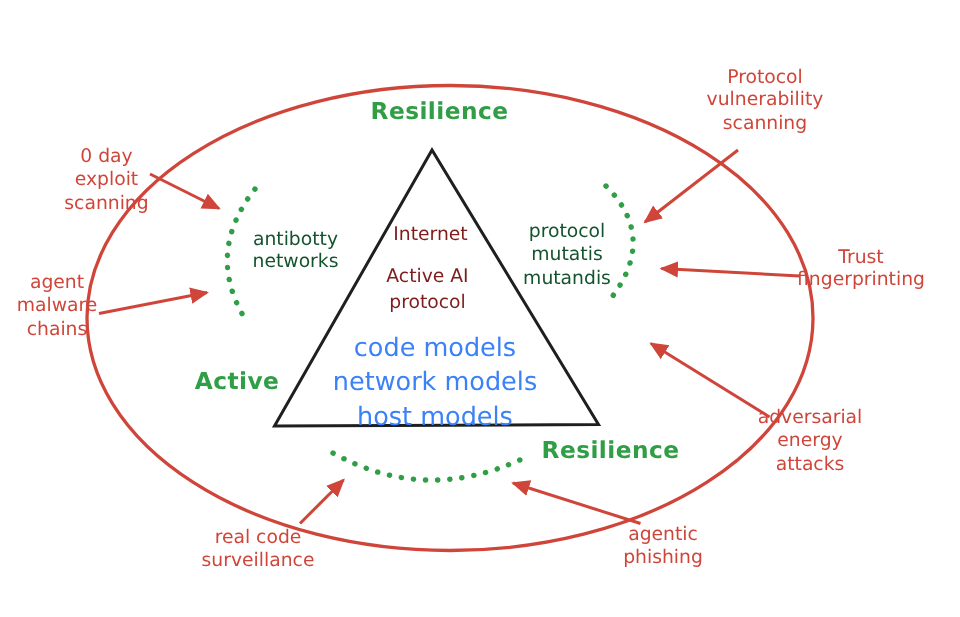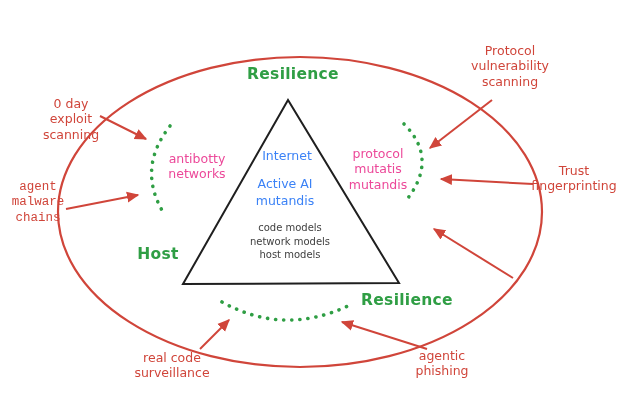--- a/index.html
+++ b/index.html
@@ -13,23 +13,23 @@
   }
   #shapes { position: absolute; left: 0; top: 0; }
   .lbl {
     position: absolute;
     transform: translateX(-50%);
     text-align: center;
     white-space: pre-line;
     line-height: 1.22;
   }
   .atk    { color: #d0453a; font-size: 12.5px; }
-  .def    { color: #ec4899; font-size: 12.5px; }
-  .core   { color: #3b82f6; font-size: 12.5px; line-height: 1.35; }
-  .models { color: #404040; font-size: 10px; line-height: 1.35; }
+  .def    { color: #14532d; font-size: 12.5px; }
+  .core   { color: #7f1d1d; font-size: 12.5px; line-height: 1.35; }
+  .models { color: #3b82f6; font-size: 17px; line-height: 1.35; }
   .vertex { color: #2f9e44; font-size: 15.5px; font-weight: bold; letter-spacing: .3px; }
   .title  { color: #d0453a; font-size: 18px;  font-weight: bold; letter-spacing: .6px; }
 </style>
 </head>
 <body>
 
 <div id="stage">
 
   <svg id="shapes" width="640" height="411" viewBox="0 0 640 411">
     <defs>
@@ -50,45 +50,48 @@
     <line x1="492" y1="100" x2="430" y2="148" stroke="#d0453a" stroke-width="2" marker-end="url(#arrowhead)"></line>
     <line x1="66" y1="209" x2="138" y2="195" stroke="#d0453a" stroke-width="2" marker-end="url(#arrowhead)"></line>
     <line x1="533" y1="184" x2="441" y2="179" stroke="#d0453a" stroke-width="2" marker-end="url(#arrowhead)"></line>
     <line x1="513" y1="278" x2="434" y2="229" stroke="#d0453a" stroke-width="2" marker-end="url(#arrowhead)"></line>
     <line x1="200" y1="349" x2="229" y2="320" stroke="#d0453a" stroke-width="2" marker-end="url(#arrowhead)"></line>
     <line x1="427" y1="349" x2="342" y2="322" stroke="#d0453a" stroke-width="2" marker-end="url(#arrowhead)"></line>
   </svg>
 
 
   <div class="lbl vertex" style="left:293px; top:65px;">Resilience</div>
-  <div class="lbl vertex" style="left:158px; top:245px;">Host</div>
+  <div class="lbl vertex" style="left:158px; top:245px;">Active</div>
   <div class="lbl vertex" style="left:407px; top:291px;">Resilience</div>
 
   <div class="lbl core" style="left:287px; top:148px;">Internet</div>
   <div class="lbl core" style="left:285px; top:176px;">Active AI
-mutandis</div>
+protocol</div>
   <div class="lbl models" style="left:290px; top:221px;">code models
 network models
 host models</div>
 
   <div class="lbl def" style="left:197px; top:151px;">antibotty
 networks</div>
   <div class="lbl def" style="left:378px; top:146px;">protocol
 mutatis
 mutandis</div>
 
   <div class="lbl atk" style="left:71px; top:63px;margin-top:33px;">0 day
 exploit
 scanning</div>
   <div class="lbl atk" style="left:510px; top:43px;">Protocol
 vulnerability
 scanning</div>
-  <div class="lbl atk" style="left:38px; top:180px;font-family:Liberation Mono, monospace;">agent
+  <div class="lbl atk" style="left:38px; top:180px;">agent
 malware
 chains</div>
   <div class="lbl atk" style="left:574px; top:163px;">Trust
 fingerprinting</div>
+  <div class="lbl atk" style="left:540px; top:270px;">adversarial
+energy
+attacks</div>
   <div class="lbl atk" style="left:172px; top:350px;">real code
 surveillance</div>
   <div class="lbl atk" style="left:442px; top:348px;">agentic
 phishing</div>
 
 </div>
 
 </body></html>

